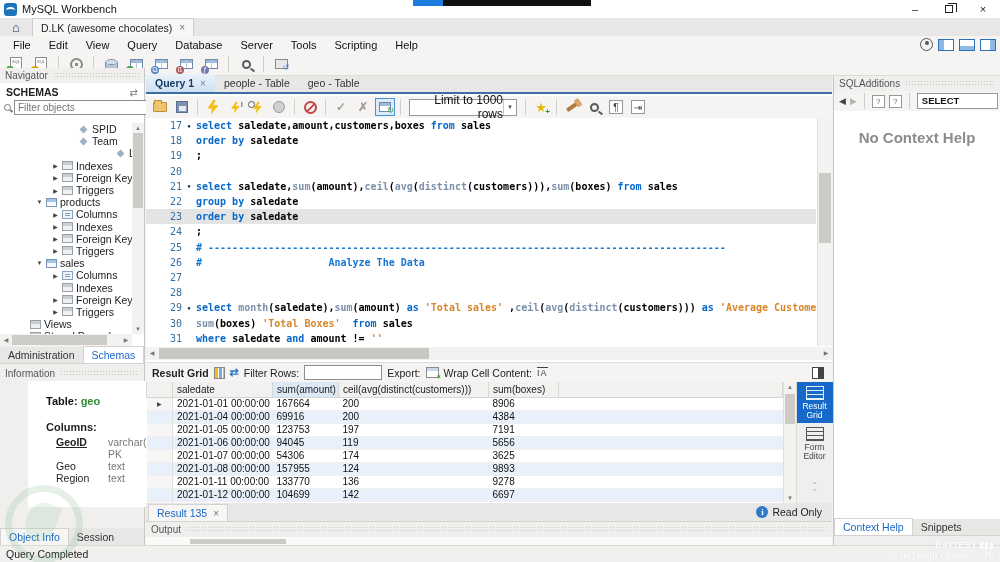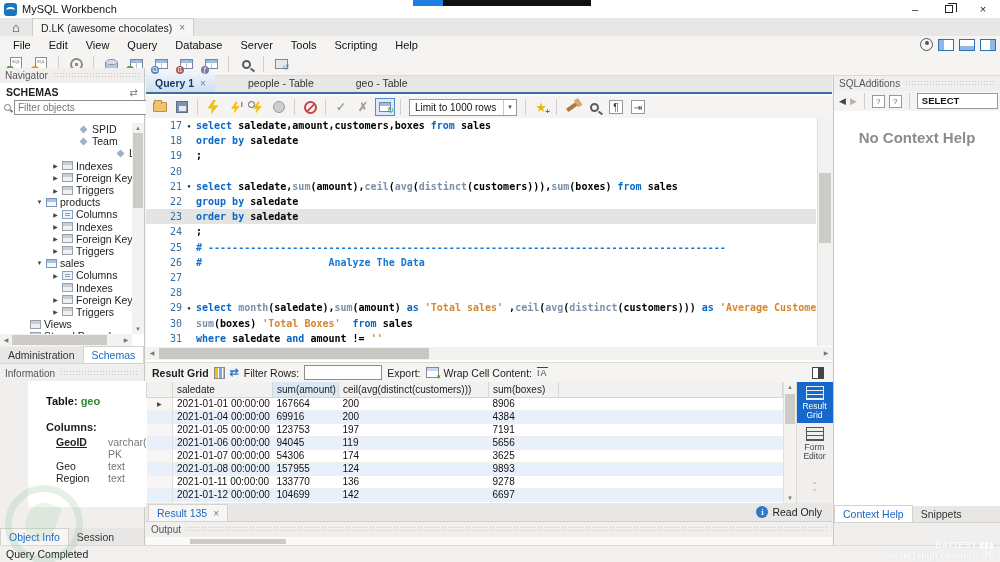--- a/index.html
+++ b/index.html
@@ -102,21 +102,21 @@
   .info-col-name { width:42px; color:#222; }
   .info-col-name.pk { font-weight:bold; text-decoration:underline; }
   .info-col-type { color:#777; white-space:pre-line; }
   .side-bottom-tabs { position:absolute; left:0; bottom:0; width:144px; height:17px; background:#e9e7e5; display:flex; align-items:flex-end; }
   .side-bottom-tabs .nav-tab.active { background:#f7f6f5; }
   .wm-logo { position:absolute; left:5px; bottom:-18px; width:78px; height:78px; border-radius:50%; border:7px solid rgba(110,180,120,0.18); z-index:6; pointer-events:none; }
   .wm-logo::after { content:""; position:absolute; left:14px; top:10px; width:30px; height:40px; border-radius:60% 0 60% 60%; background:rgba(120,190,130,0.15); transform:rotate(20deg); }
 
   
   .center { position:absolute; left:146px; top:76px; width:686px; bottom:17px; background:#fff; }
-  .query-tabs { position:absolute; left:0; top:0; width:686px; height:18px; background:#e9e7e5; display:flex; align-items:flex-end; border-bottom:2px solid #3a6ea5;gap:24px; }
+  .query-tabs { position:absolute; left:0; top:0; width:686px; height:18px; background:#e9e7e5; display:flex; align-items:flex-end; border-bottom:2px solid #3a6ea5; }
   .qtab { height:18px; padding:0 9px; display:flex; align-items:center; gap:6px; font-size:10.5px; color:#333; }
   .qtab.active { background:linear-gradient(#eaf2fa,#cfe0f0); color:#143a66; font-weight:bold; }
   .tab-x { color:#5b8cc2; font-size:10px; font-weight:normal; }
 
   .editor-toolbar { position:absolute; left:0; top:20px; width:686px; height:22px; background:#f5f4f2; display:flex; align-items:center; padding-left:4px; gap:2px; }
   .eti { width:20px; height:18px; display:flex; align-items:center; justify-content:center; position:relative; }
   .ic-folder { width:14px; height:10px; background:#f0c36d; border:1px solid #b8913f; border-radius:1px; position:relative; }
   .ic-folder::before { content:""; position:absolute; left:0; top:-3px; width:6px; height:3px; background:#f0c36d; border:1px solid #b8913f; border-bottom:none; }
   .ic-save { width:12px; height:12px; background:#7d91b5; border:1px solid #5a6d8e; position:relative; }
   .ic-save::after { content:""; position:absolute; left:2px; bottom:1px; width:7px; height:5px; background:#e8ecf2; }
@@ -126,21 +126,21 @@
   .mag-mark { position:absolute; left:1px; top:3px; width:7px; height:7px; border:1.5px solid #555; border-radius:50%; background:rgba(255,255,255,.6); }
   .ic-stop { width:12px; height:12px; border-radius:50%; background:#cfcfcf; border:1px solid #9a9a9a; }
   .ic-noerr { width:13px; height:13px; border-radius:50%; border:2px solid #c54545; position:relative; }
   .ic-noerr::after { content:""; position:absolute; left:-1px; top:4px; width:11px; height:2px; background:#c54545; transform:rotate(-45deg); }
   .ic-check { color:#9aa59a; font-size:12px; font-weight:bold; }
   .ic-cross { color:#a59a9a; font-size:12px; font-weight:bold; }
   .eti.hl-box { border:1px solid #4a90d9; background:#ddeafa; }
   .ic-mini-tbl { width:12px; height:10px; border:1px solid #6f89ab; background:linear-gradient(#9dbbdd 0 3px,#fff 3px); position:relative; }
   .ic-mini-tbl::after { content:"↻"; position:absolute; right:-4px; bottom:-4px; font-size:8px; color:#3f9e3f; }
   .limit-combo { width:108px; height:17px; background:#fff; border:1px solid #9a9894; display:flex; align-items:center; margin:0 3px; }
-  .limit-combo span.val { flex:1; padding-left:5px; font-size:10px; color:#111; }
+  .limit-combo span.val { flex:1; padding-left:5px; font-size:12px; color:#111;text-align:right; }
   .combo-arrow { width:13px; height:15px; border-left:1px solid #c9c7c4; font-size:6px; color:#555; display:flex; align-items:center; justify-content:center; }
   .ic-star { color:#e8b800; font-size:13px; position:relative; line-height:1; }
   .ic-star::after { content:"+"; position:absolute; right:-3px; bottom:-2px; font-size:8px; color:#2f8b2f; font-weight:bold; }
   .ic-broom { width:12px; height:4px; background:#b07840; transform:rotate(-35deg); border-radius:1px; position:relative; }
   .ic-broom::after { content:""; position:absolute; right:-4px; top:-2px; width:5px; height:8px; background:#d8a86a; }
   .ic-pilcrow { width:14px; height:14px; border:1px solid #9a9894; background:#fff; font-size:10px; color:#444; display:flex; align-items:center; justify-content:center; }
 
   .editor { position:absolute; left:0; top:42px; width:670px; height:228px; background:#fff; overflow:hidden; }
   .code-line { display:flex; height:15.2px; align-items:center; position:relative; }
   .code-line.hl { background:#e4e4e4; }
@@ -183,21 +183,21 @@
   .result-tab-row { position:absolute; left:0; top:427px; width:686px; height:19px; background:#e9e7e5; border-bottom:1px solid #d5d3d0; display:flex; align-items:flex-end; }
   .result-tab { height:17px; margin-left:2px; padding:0 8px; background:#f7f6f5; border:1px solid #d5d3d0; border-bottom:none; display:flex; align-items:center; gap:6px; font-size:10.5px; color:#1a67c6; }
   .readonly { margin-left:auto; margin-right:10px; display:flex; align-items:center; gap:4px; font-size:10.5px; color:#222; padding-bottom:3px; }
   .info-i { width:12px; height:12px; border-radius:50%; background:#2f79c8; color:#fff; font-size:9px; font-weight:bold; text-align:center; line-height:12px; font-family:"Liberation Serif",serif; }
 
   .output-header-pos { position:absolute; left:0; top:446px; width:686px; }
   .output-body { position:absolute; left:0; top:461px; width:686px; bottom:0; background:#fbfaf9; }
   .output-frag { position:absolute; left:44px; top:2px; width:96px; height:5px; background:#cdcbc8; }
 
   
-  .rightpanel { position:absolute; left:833px; top:76px; width:167px; bottom:15px; background:#f0efee; border-left:1px solid #c9c7c4; }
+  .rightpanel { position:absolute; left:833px; top:76px; width:167px; bottom:2px; background:#f0efee; border-left:1px solid #c9c7c4; }
   .rp-toolbar { display:flex; align-items:center; gap:4px; height:20px; padding-left:5px; background:#f5f4f2; }
   .rp-arrow { font-size:9px; }
   .rp-back { color:#444; } .rp-fwd { color:#b5b3b0; }
   .rp-jump { width:13px; height:13px; border:1px solid #9a9894; background:#fff; font-size:8px; color:#666; text-align:center; line-height:12px; }
   .select-combo { flex:1; height:16px; margin-right:2px; background:#fff; border:1px solid #9a9894; font-size:9.5px; font-weight:bold; color:#111; padding:1px 4px; }
   .rp-body { position:absolute; left:0; top:35px; right:0; bottom:41px; background:#fff; }
   .no-ctx { margin-top:18px; text-align:center; font-size:15px; font-weight:bold; color:#8c8c8c; }
   .rp-tabs { position:absolute; left:0; bottom:24px; right:0; height:17px; background:#e9e7e5; display:flex; align-items:flex-end; border-bottom:1px solid #d5d3d0; }
 
   

